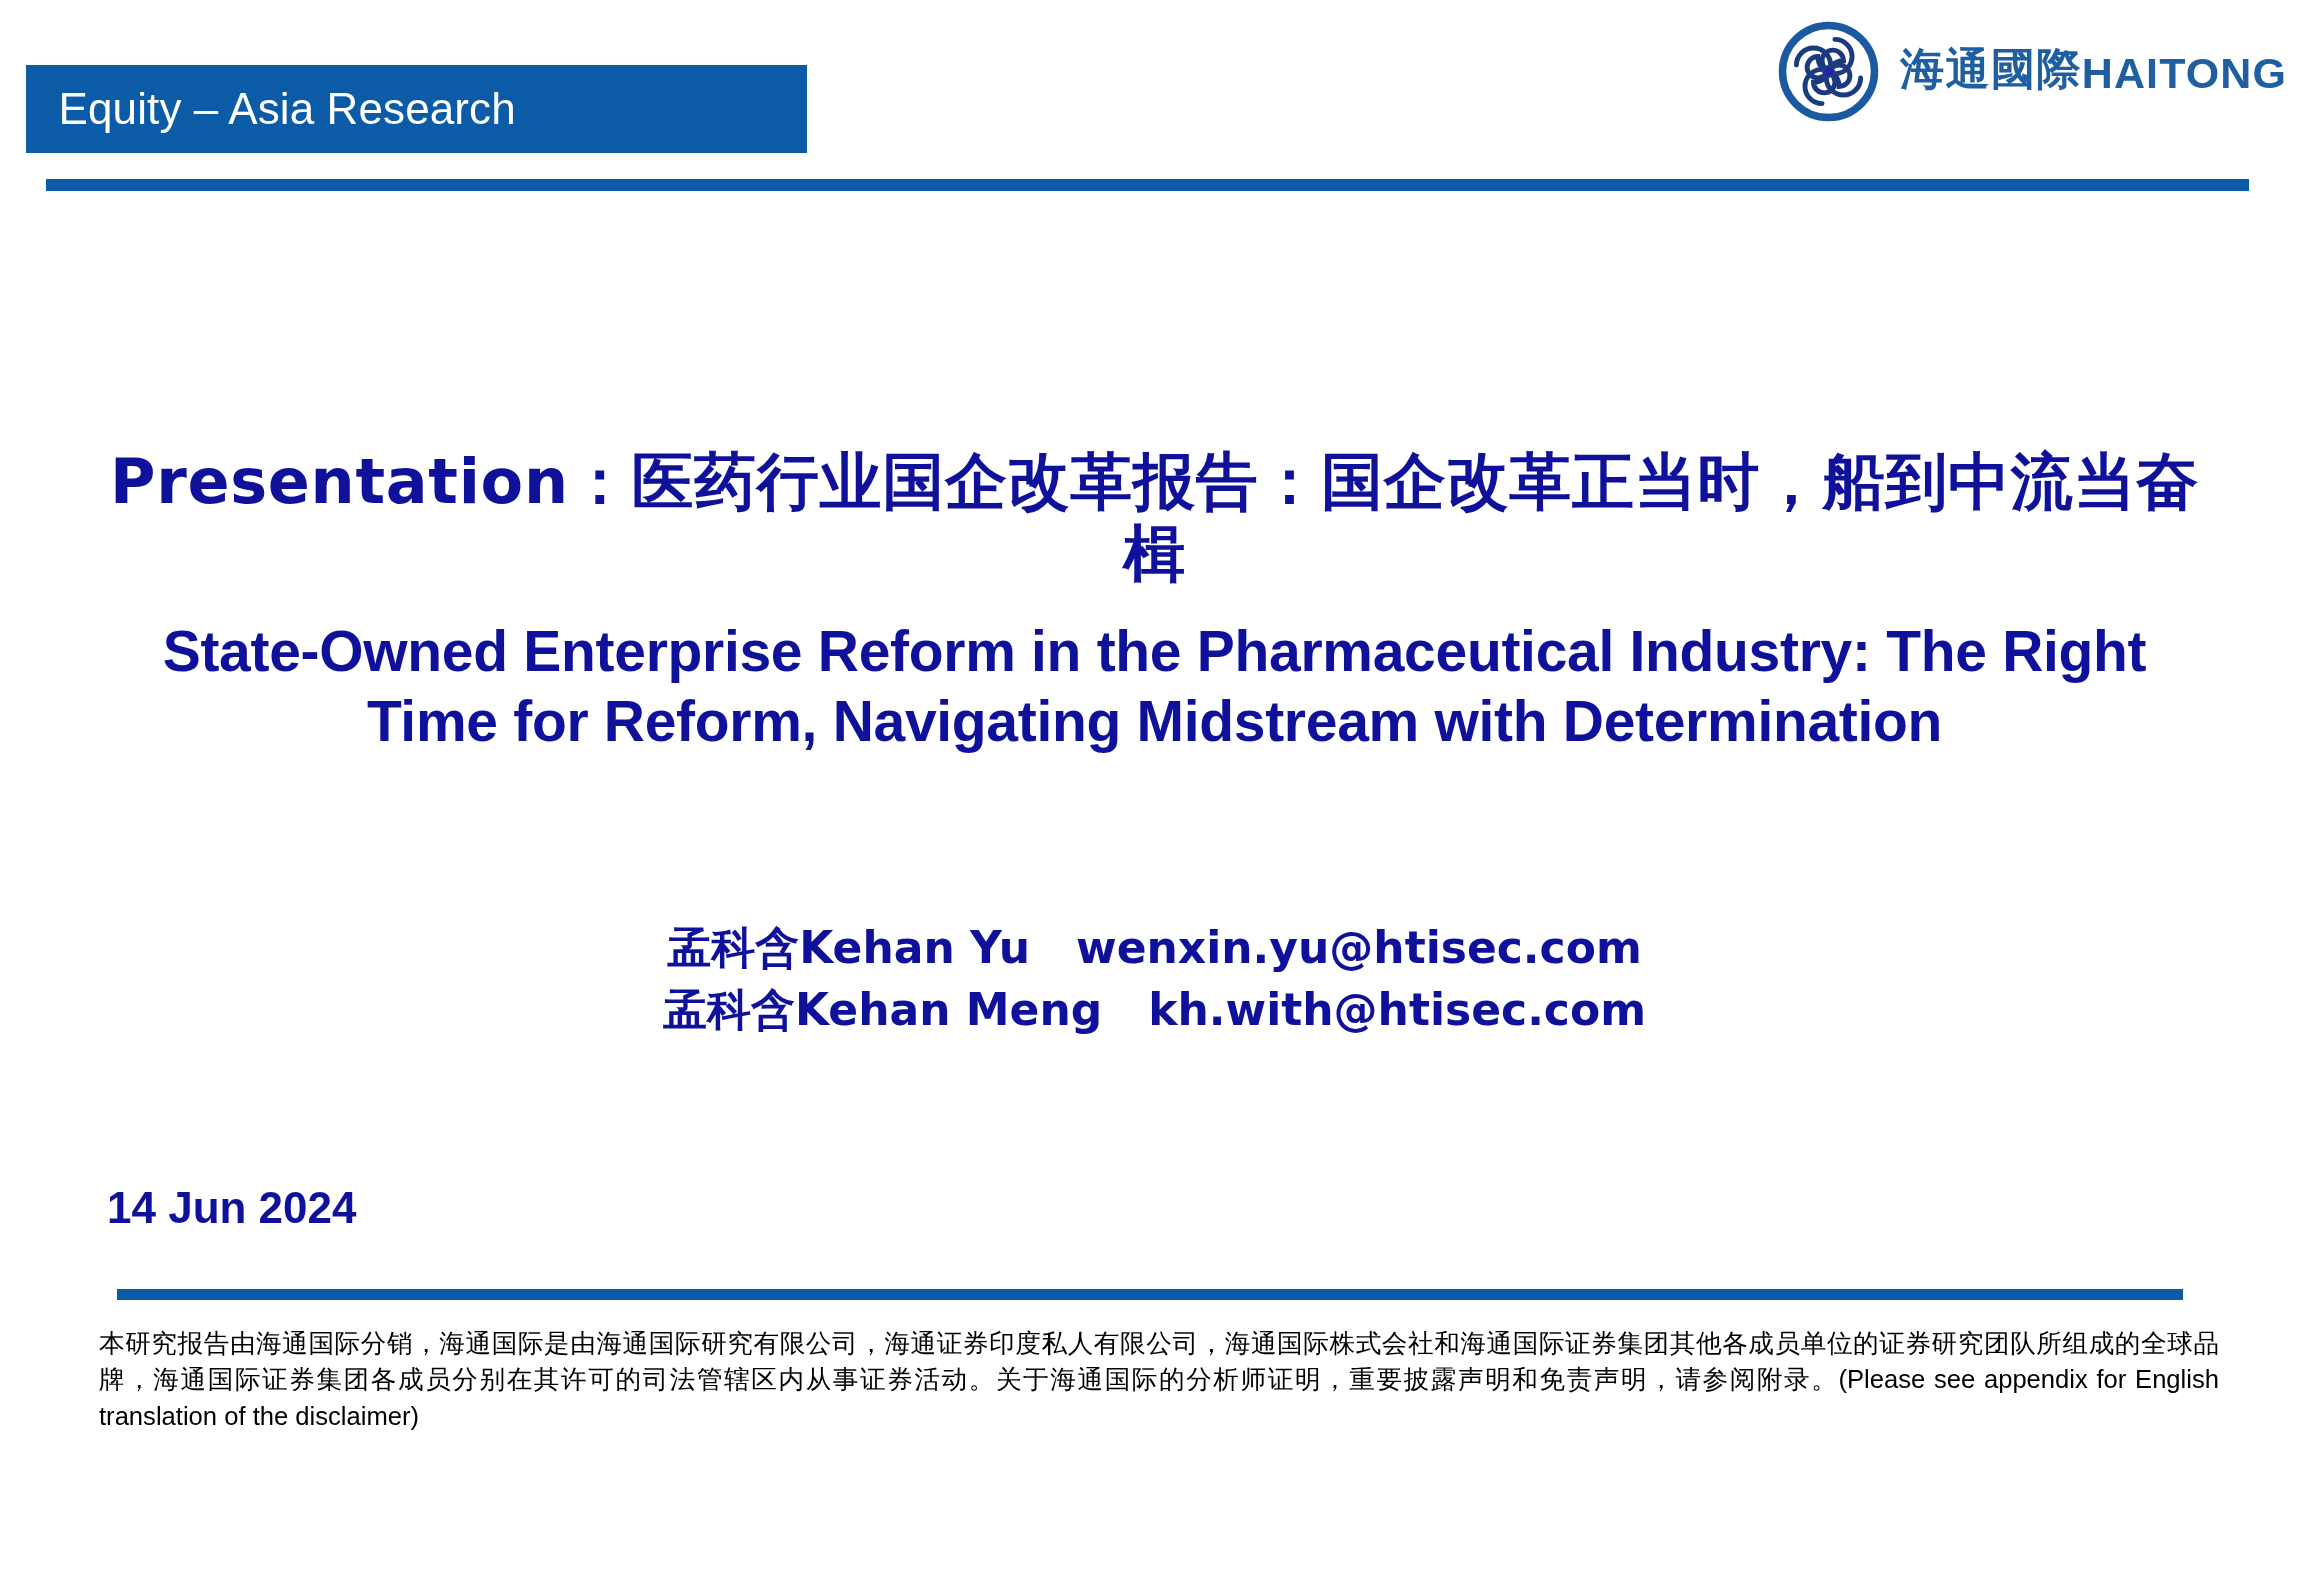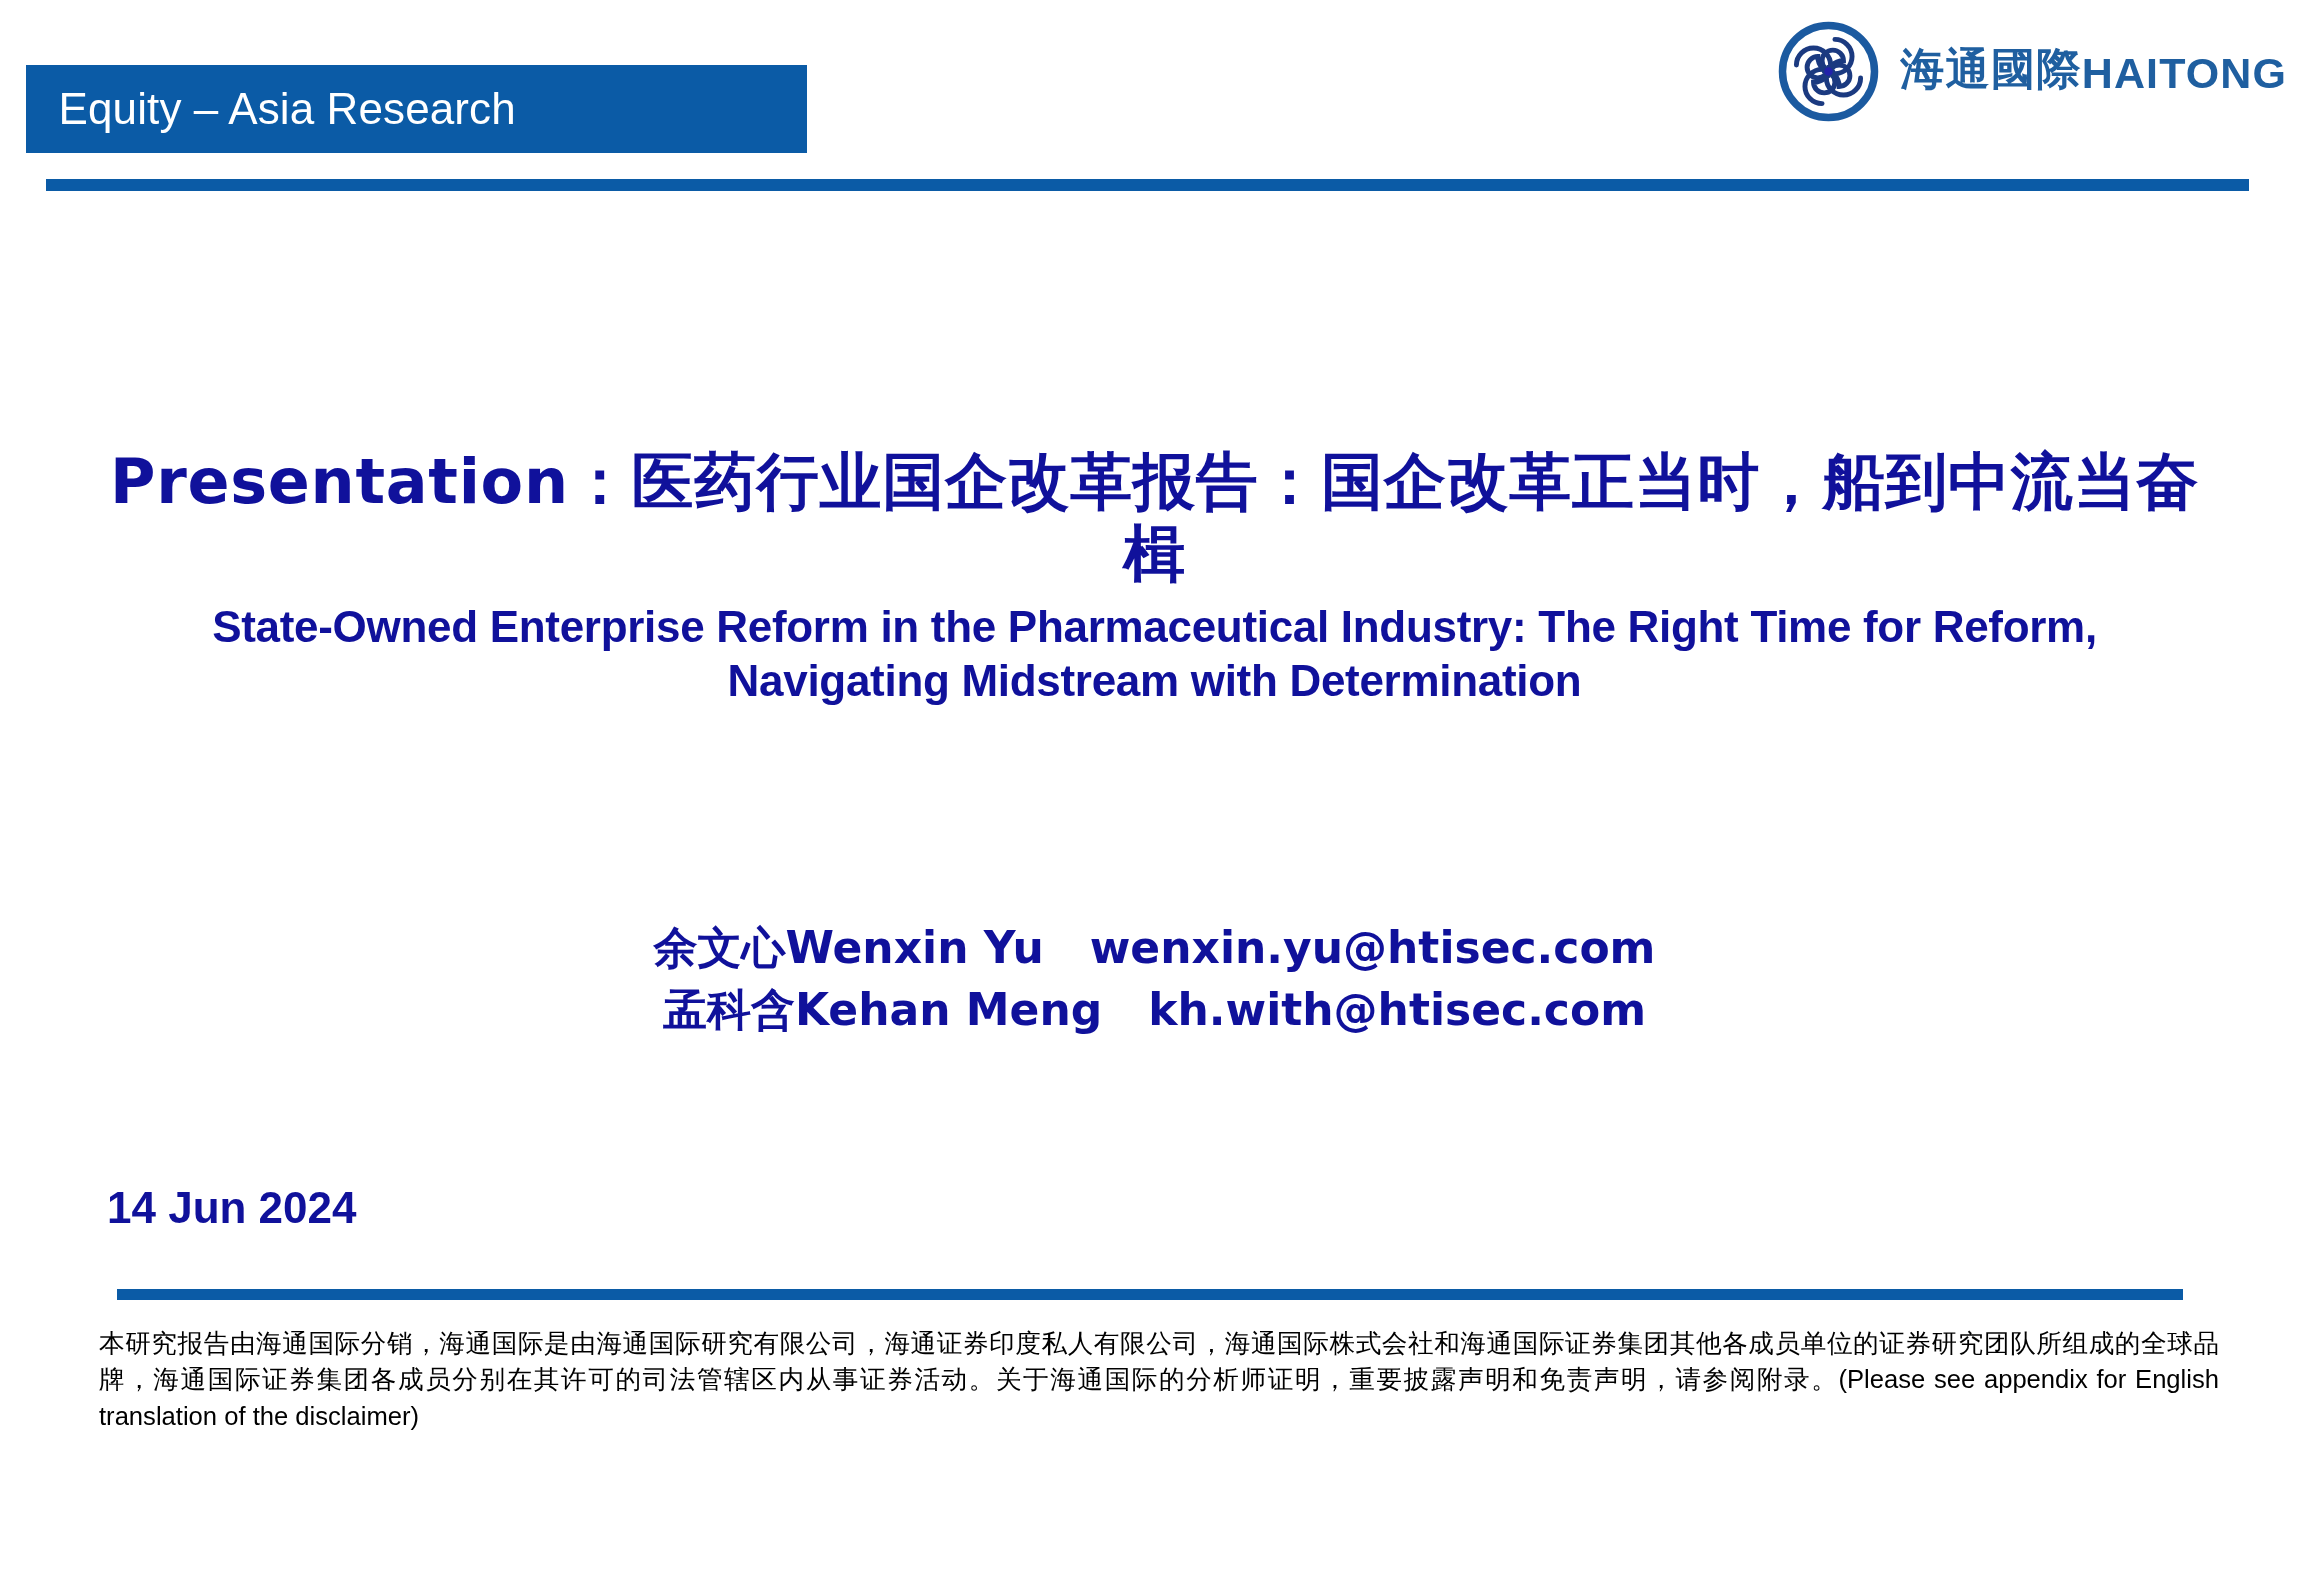--- a/index.html
+++ b/index.html
@@ -105,24 +105,24 @@
   .title-cn {
     color: #10119B;
     font-size: 62px;
     font-weight: 700;
     line-height: 1.16;
     font-family: "DejaVu Sans", "Liberation Sans", sans-serif;
     letter-spacing: 0.7px;
   }
   .title-en {
     color: #10119B;
-    font-size: 44px;
+    font-size: 57px;
     font-weight: 700;
     line-height: 1.24;
-    margin-top: 10px;
+    margin-top: 26px;
     letter-spacing: -0.3px;
   }
 
   #authors-block {
     position: absolute;
     left: 107px;
     top: 917px;
     width: 2095px;
     text-align: center;
   }
@@ -203,21 +203,21 @@
 </div>
 
 <div id="content">
 
   <div id="title-block">
     <div class="title-cn">Presentation：医药行业国企改革报告：国企改革正当时，船到中流当奋楫</div>
     <div class="title-en">State-Owned Enterprise Reform in the Pharmaceutical Industry: The Right Time for Reform, Navigating Midstream with Determination</div>
   </div>
 
   <div id="authors-block">
-    <div class="author-line">余文心Wenxin Yu   wenxin.yu@htisec.com</div>
+    <div class="author-line">孟科含Kehan Yu   wenxin.yu@htisec.com</div>
     <div class="author-line">孟科含Kehan Meng   kh.with@htisec.com</div>
   </div>
 
   <div id="date-block">
     <div class="date-text">14 Jun 2024</div>
   </div>
 
 </div>
 
 <div id="footer-rule"></div>

